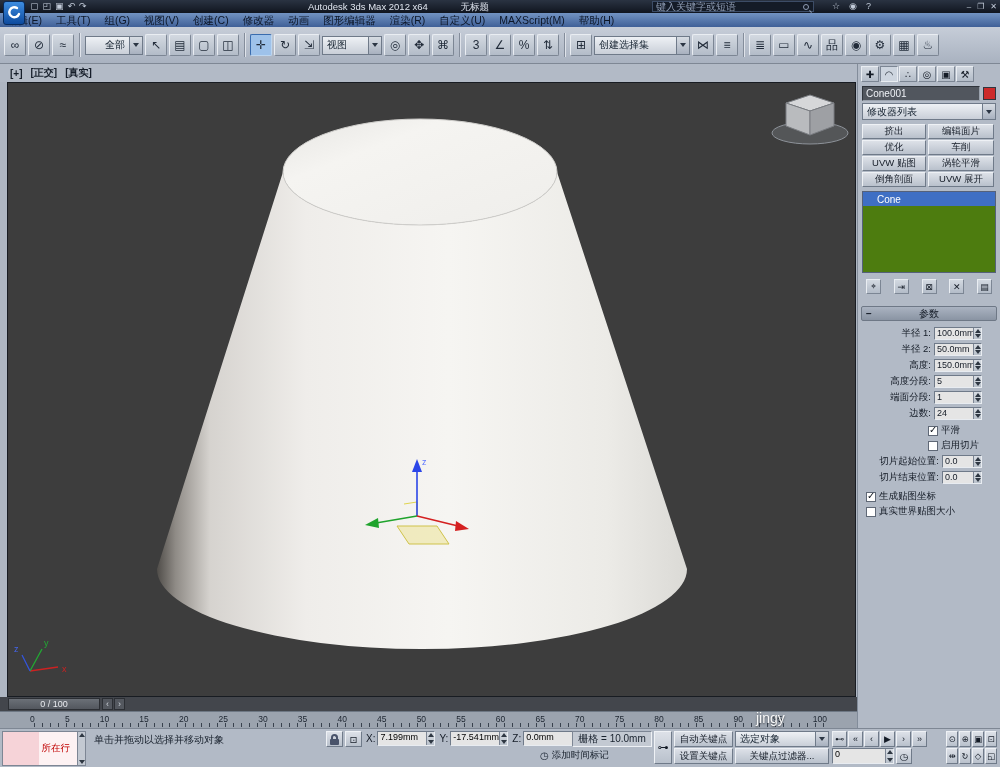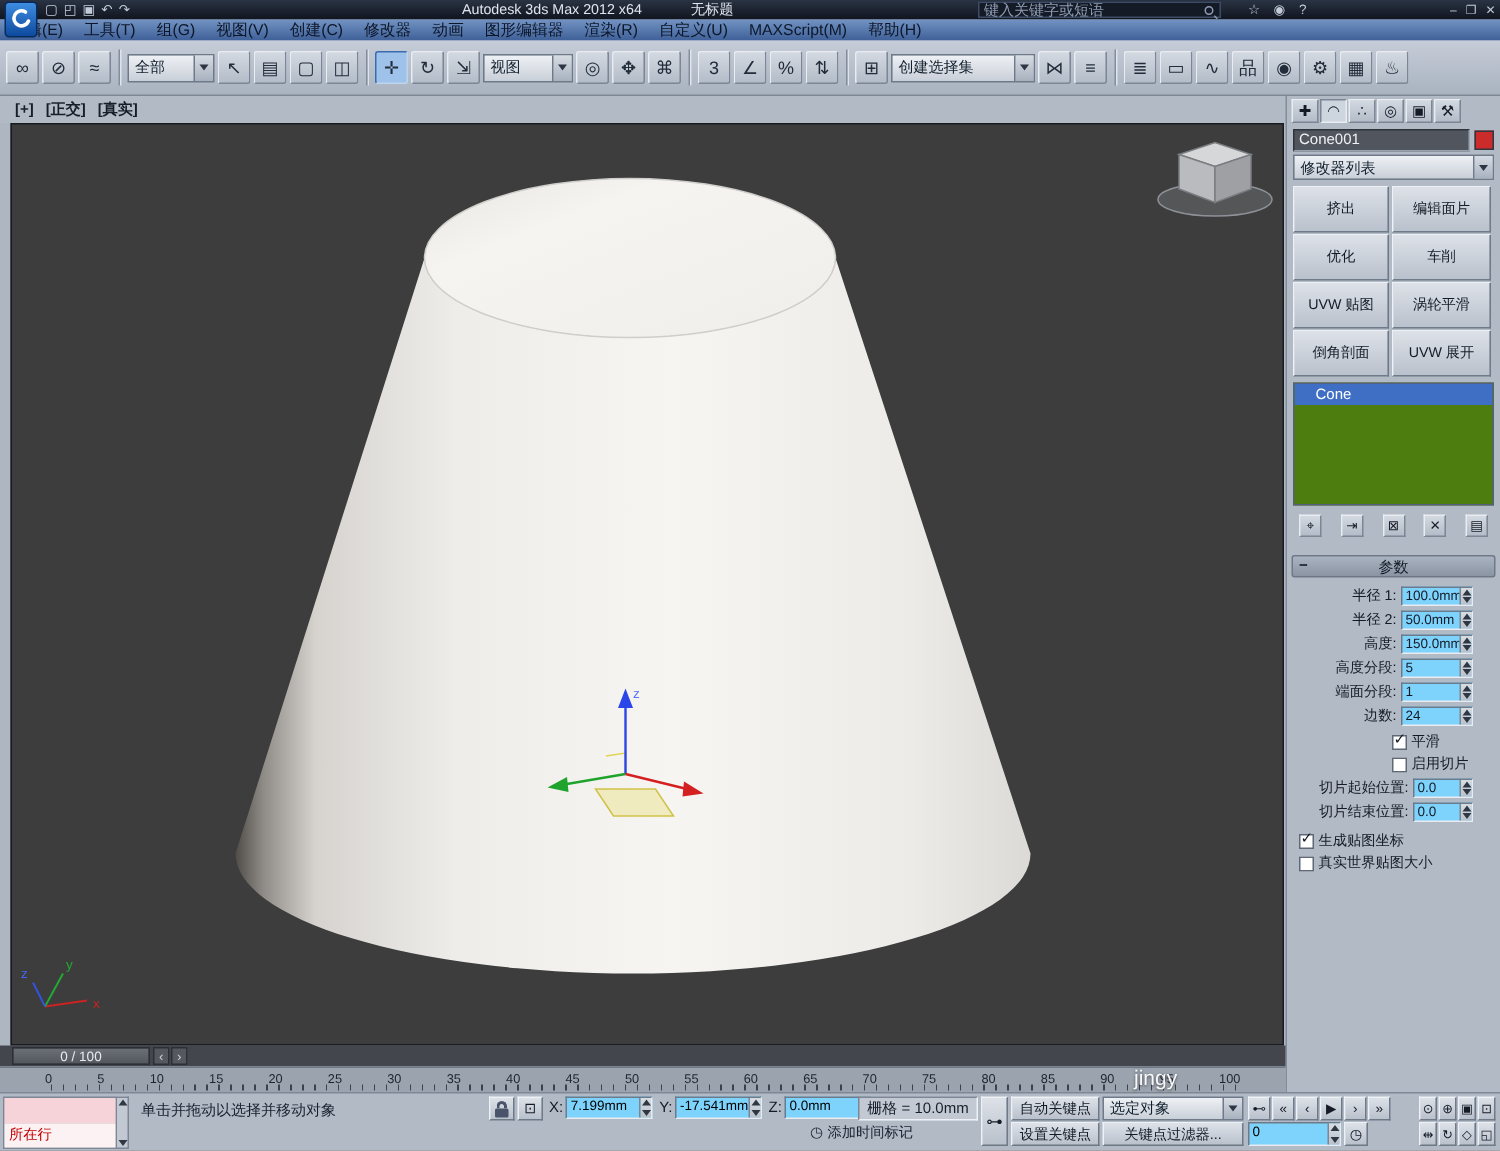--- a/index.html
+++ b/index.html
@@ -63,35 +63,35 @@
   #cp-tabs { display:flex; gap:1px; padding:2px 3px; }
   .cp-tab { width:18px; height:16px; display:flex; align-items:center; justify-content:center; font-size:10px;
     background:linear-gradient(#d3d9e1,#b3bcc8); border:1px solid; border-color:#e9edf2 #7c8694 #7c8694 #e9edf2; }
   .cp-tab.active { background:#cdd5df; border-color:#7c8694 #e9edf2 #e9edf2 #7c8694; }
   #obj-name-row { display:flex; align-items:center; gap:3px; margin:2px 4px; }
   #obj-name { flex:1; height:15px; background:#51565e; color:#eef1f6; font-size:10px;
     border:1px solid; border-color:#2f343b #9aa2ad #9aa2ad #2f343b; padding:0 3px; line-height:13px; }
   #obj-color { width:13px; height:13px; background:#cc2b2b; border:1px solid #30363f; }
   #mod-list { margin:2px 4px; height:17px; }
   #mod-grid { display:grid; grid-template-columns:64px 66px; gap:1px 2px; margin:4px 4px; }
-  .modbtn { height:31px; display:flex; align-items:center; justify-content:center; font-size:9.5px; white-space:nowrap;
+  .modbtn { height:15px; display:flex; align-items:center; justify-content:center; font-size:9.5px; white-space:nowrap;
     background:linear-gradient(#dde1e8,#b9c1cc); border:1px solid; border-color:#eef1f5 #6f7a89 #6f7a89 #eef1f5; cursor:default; }
   #stack-box { margin:4px 4px; height:82px; background:#4d7c0f; border:1px solid #55617a; overflow:hidden; }
   .stack-row { height:14px; display:flex; align-items:center; padding-left:14px; font-size:10px; color:#16253c; }
   .stack-row.active { background:#3f6fc4; color:#fff; }
   #stack-tools { display:flex; justify-content:space-between; padding:2px 8px; }
   .sticon { width:15px; height:15px; display:flex; align-items:center; justify-content:center; font-size:9px;
     background:linear-gradient(#d3d9e1,#b3bcc8); border:1px solid; border-color:#e9edf2 #7c8694 #7c8694 #e9edf2; }
   #roll-head { margin:10px 3px 3px 3px; height:15px; display:flex; align-items:center;
     background:linear-gradient(#aab3c1,#8a94a3); border:1px solid #6e7886; border-radius:2px; position:relative; }
   #roll-head .minus { position:absolute; left:4px; font-weight:bold; font-size:10px; }
   #roll-head .rtitle { width:100%; text-align:center; font-size:10px; }
   .prow { height:16px; display:flex; align-items:center; justify-content:flex-end; padding-right:18px; }
   .plabel { font-size:9.5px; margin-right:3px; white-space:nowrap; }
-  .pfield { width:48px; height:13px; display:flex; background:#7dd3fc;
+  .pfield { width:48px; height:13px; display:flex; background:#e5e5e5;
     border:1px solid; border-color:#6f7a89 #e8ecf1 #e8ecf1 #6f7a89; }
   .pval { flex:1; font-size:9px; line-height:11px; padding-left:2px; white-space:nowrap; overflow:hidden; }
   .spin { width:8px; display:flex; flex-direction:column; align-items:center; justify-content:space-between; padding:1px 0;
     background:linear-gradient(#d8dde3,#b9c1cb); border-left:1px solid #7d8694; }
   .tri-up { width:0; height:0; border-left:3px solid transparent; border-right:3px solid transparent; border-bottom:4px solid #2e3742; }
   .tri-dn { width:0; height:0; border-left:3px solid transparent; border-right:3px solid transparent; border-top:4px solid #2e3742; }
   .chk-row { height:15px; display:flex; align-items:center; gap:3px; }
   .checks-right .chk-row { padding-left:70px; }
   .checks-left .chk-row { padding-left:8px; }
   .chk { width:10px; height:10px; background:#fff; border:1px solid #5f6876; position:relative; }
@@ -112,21 +112,21 @@
     background:repeating-linear-gradient(90deg,#39424e 0,#39424e 1px,transparent 1px,transparent 7.97px); }
 
   
   #statusbar { position:absolute; left:0; top:728px; width:1000px; height:39px; background:#b2bac6; border-top:1px solid #7e8794; }
   .sb { position:absolute; }
   .sb-field { background:#c3c9d2; border:1px solid; border-color:#7d8694 #eef1f5 #eef1f5 #7d8694;
     font-size:10px; color:#17202c; display:flex; align-items:center; padding:0 4px; white-space:nowrap; overflow:hidden; }
   .sb-btn { background:linear-gradient(#dde1e8,#b9c1cc); border:1px solid; border-color:#eef1f5 #6f7a89 #6f7a89 #eef1f5;
     font-size:9.5px; color:#141b26; display:flex; align-items:center; justify-content:center; white-space:nowrap; cursor:default; }
   #listener { left:2px; top:2px; width:84px; height:35px; display:flex; }
-  #listener .rows { flex:1; display:flex; flex-direction:column; border:1px solid #7d8694; }
+  #listener .rows { flex:1; display:flex; flex-direction:row; border:1px solid #7d8694; }
   #listener .r1 { flex:1; background:#f6d3d8; }
   #listener .r2 { flex:1; background:#fdf2f3; color:#c00000; font-size:9.5px; display:flex; align-items:center; padding-left:3px; }
   #listener .scr { width:8px; background:#c3c9d2; border:1px solid #7d8694; border-left:none;
     display:flex; flex-direction:column; justify-content:space-between; align-items:center; padding:1px 0; }
   .lock-wrap { display:flex; flex-direction:column; align-items:center; justify-content:center; }
   .lock-shackle { width:7px; height:5px; border:2px solid #49536a; border-bottom:none; border-radius:4px 4px 0 0; }
   .lock-body { width:9px; height:6px; background:#49536a; border-radius:1px; }
   .coord { display:flex; align-items:center; gap:2px; }
   .coord .lbl { font-size:10px; color:#141b26; }
   .coord .pfield { width:58px; height:15px; }
@@ -192,21 +192,21 @@
       <span class="menu-item">帮助(H)</span>
     </div>
 
   <div id="toolbar">
     <span style="display:flex;gap:2px;">
         <span class="tbi">∞</span>
         <span class="tbi">⊘</span>
         <span class="tbi">≈</span>
       </span>
     <span class="sep"></span>
-    <span class="combo" style="width:58px;">
+    <span class="combo" style="width:58px;text-align:right;">
       <span class="txt">全部</span>
         <span class="arr"></span>
     </span>
     <span style="display:flex;gap:2px;">
         <span class="tbi">↖</span>
         <span class="tbi">▤</span>
         <span class="tbi">▢</span>
         <span class="tbi">◫</span>
       </span>
     <span class="sep"></span>

